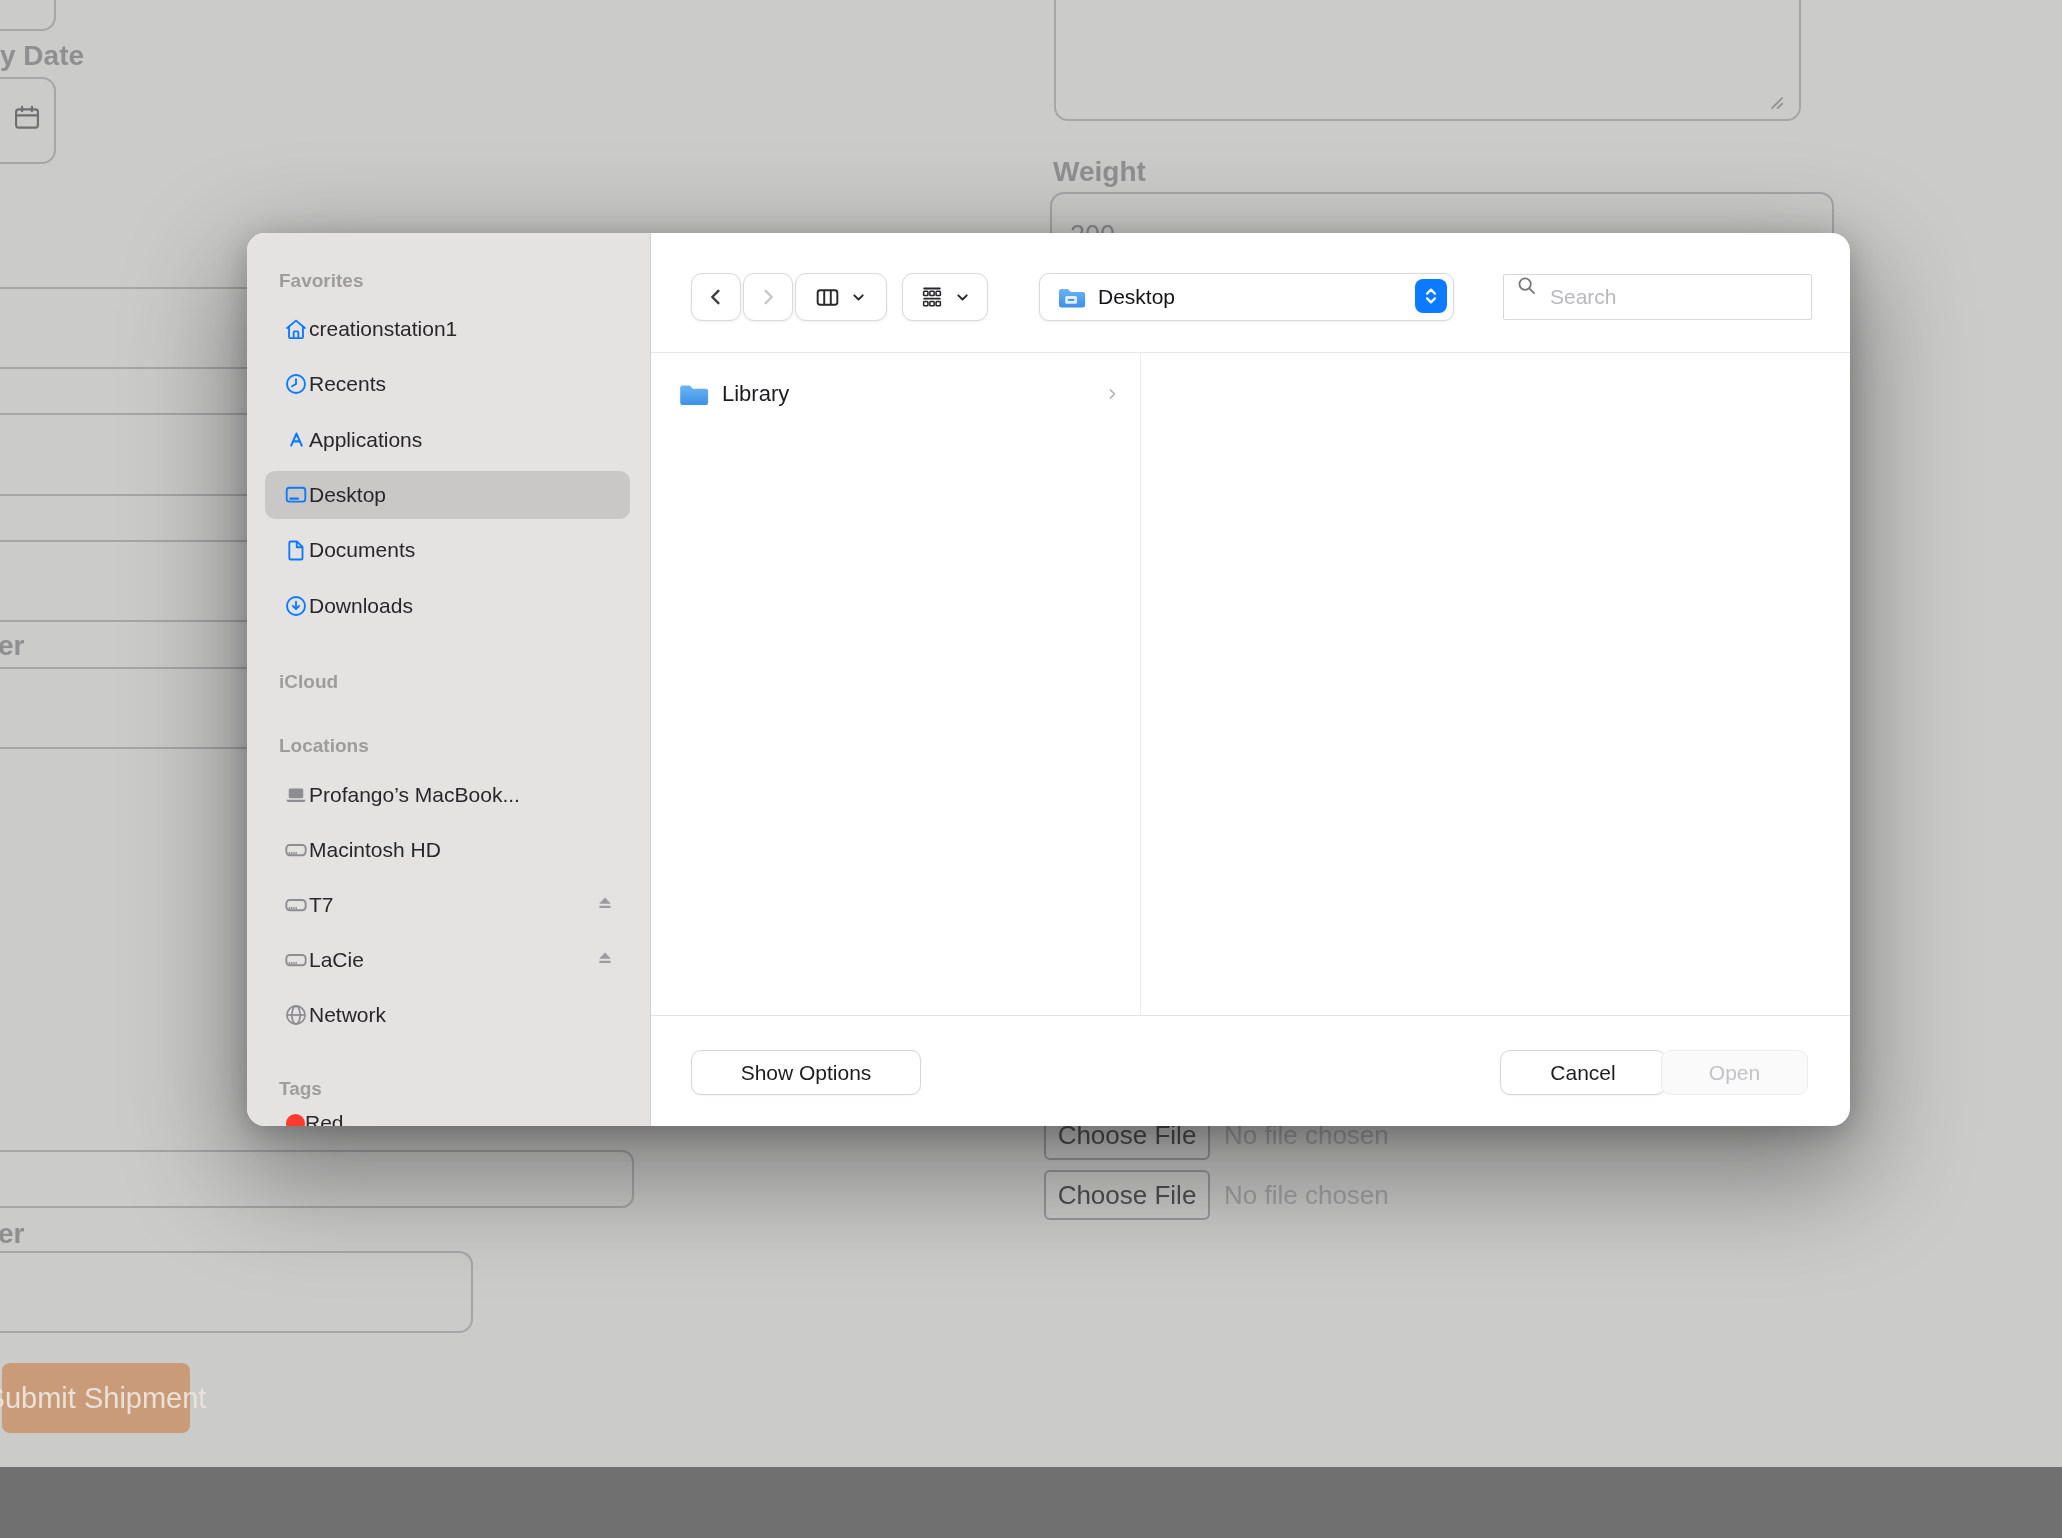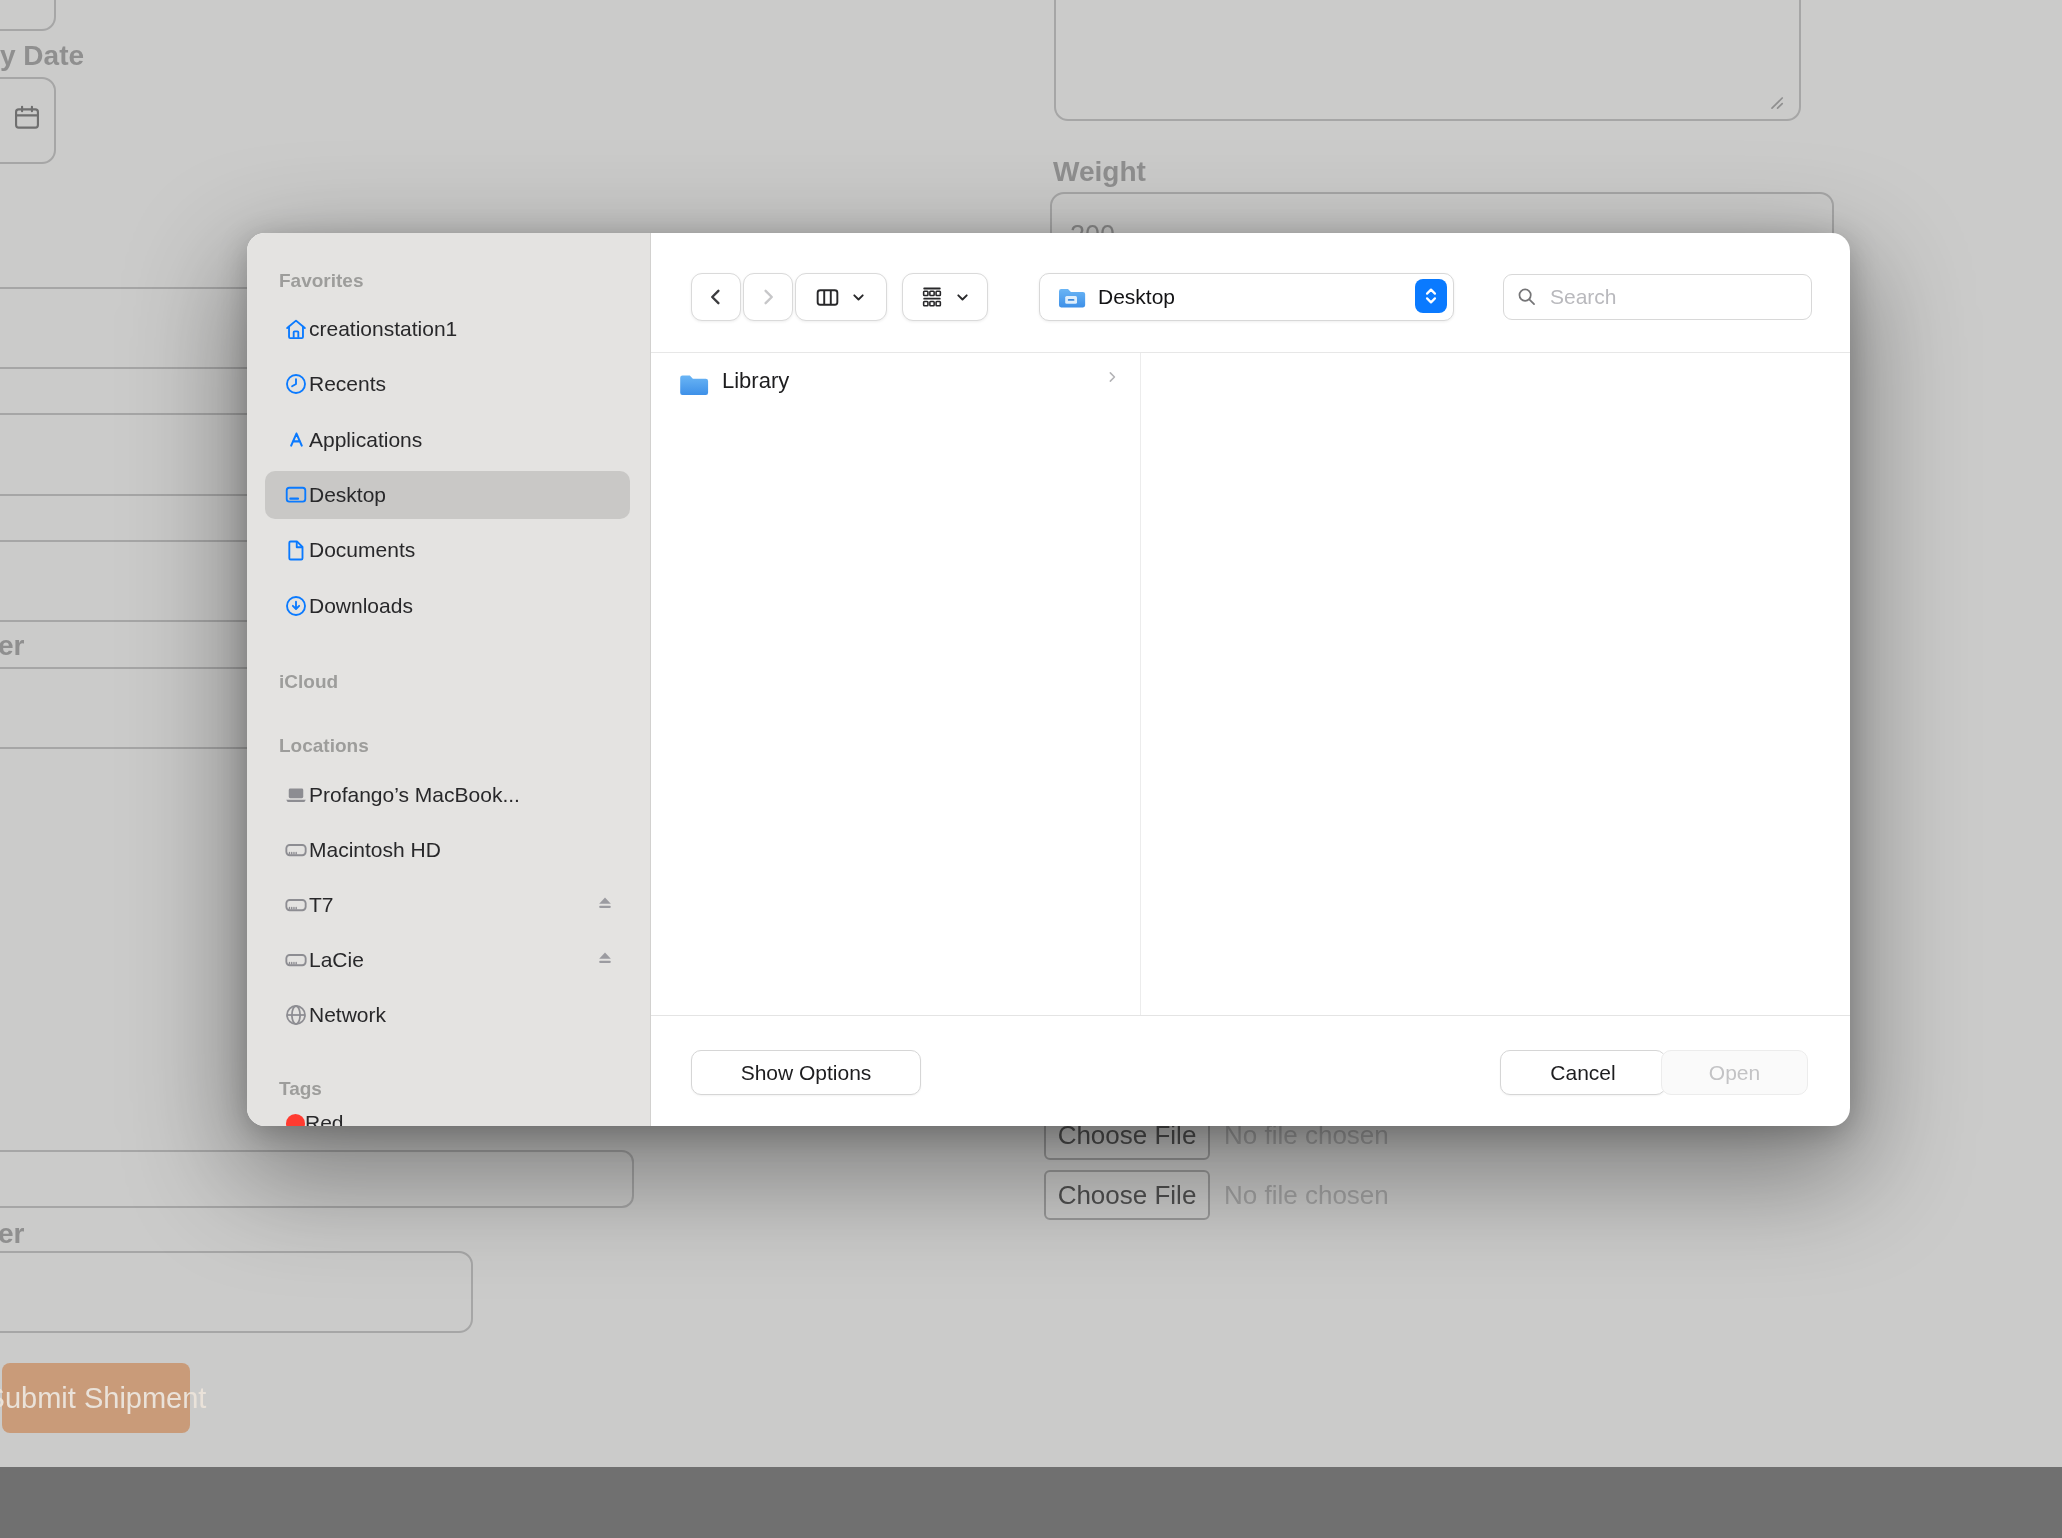--- a/index.html
+++ b/index.html
@@ -40,26 +40,26 @@
     box-shadow:0 1px 3px rgba(0,0,0,.07);display:flex;align-items:center;justify-content:center;gap:8px}
   .tsep{position:absolute;left:404px;top:119px;right:0;height:1px;background:#e7e7e7}
   .fsep{position:absolute;left:404px;top:782px;right:0;height:1px;background:#e4e4e4}
   .coldiv{position:absolute;left:893px;top:120px;height:662px;width:1px;background:#ececec}
   .dropdown{position:absolute;left:792px;top:40px;width:413px;height:46px;background:#fff;border:1px solid #d8d8d8;
     border-radius:10px;box-shadow:0 1px 3px rgba(0,0,0,.07);display:flex;align-items:center}
   .dropdown .dlab{margin-left:12px;font-size:21px;color:#131315}
   .stepper{position:absolute;right:6px;top:5px;width:32px;height:34px;border-radius:8px;
     background:var(--accent,#0a7aff);color:#fff;display:flex;align-items:center;justify-content:center}
   .searchbox{position:absolute;left:1256px;top:41px;width:307px;height:44px;background:#fff;border:1px solid #d8d8d8;
-    border-radius:9px;display:flex;align-items:center}
+    border-radius:2px;display:flex;}
   .searchbox input{border:none;outline:none;background:transparent;font-size:21px;font-family:inherit;
     color:#333;width:230px;margin-left:10px}
   .searchbox input::placeholder{color:#b9b9bd}
   
-  .librow{position:absolute;left:424px;top:135px;width:462px;height:52px;display:flex;}
+  .librow{position:absolute;left:424px;top:135px;width:462px;height:52px;display:flex;align-items:center}
   .librow .fname{margin-left:13px;font-size:22px;color:#1d1d1f}
   .librow .chev{position:absolute;right:12px;width:18px;height:18px;color:#b3b3b6}
   
   .fbtn{position:absolute;top:817px;height:45px;border-radius:10px;border:1px solid #d6d6d6;background:#fff;
     font-size:21px;color:#1d1d1f;display:flex;align-items:center;justify-content:center;
     box-shadow:0 1px 2px rgba(0,0,0,.05);white-space:nowrap;font-family:inherit}
   .fbtn.disabled{background:#fafafa;border-color:#ececec;color:#c3c3c5;box-shadow:none}
 </style>
 </head>
 <body>

